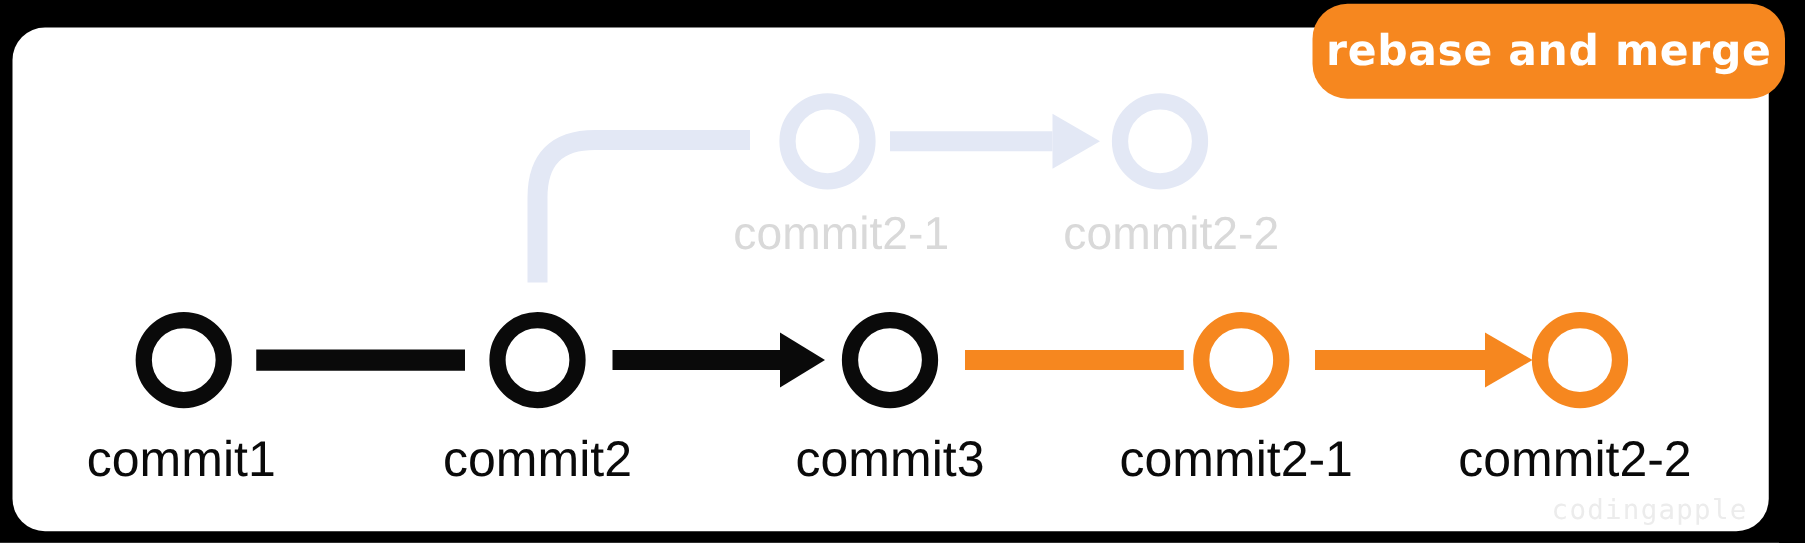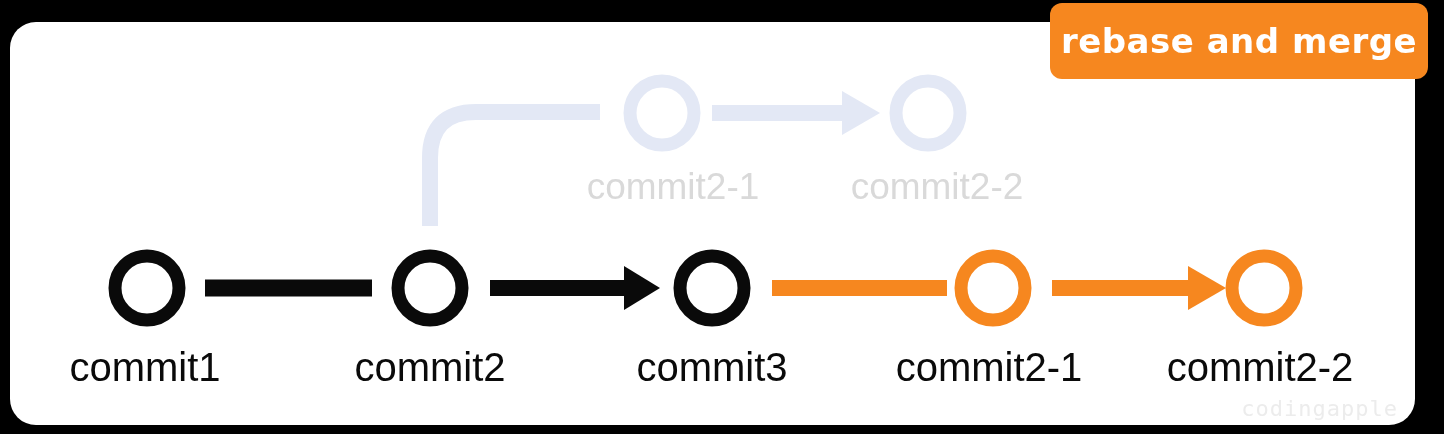--- a/index.html
+++ b/index.html
@@ -24,21 +24,21 @@
     background: #ffffff;
     border-radius: 26px;
   }
   .badge {
     position: absolute;
     left: 1050px;
     top: 3px;
     width: 378px;
     height: 76px;
     background: #f6871f;
-    border-radius: 12px;
+    border-radius: 28px;
     display: flex;
     align-items: center;
     justify-content: center;
   }
   .badge-label {
     color: #ffffff;
     font-family: "DejaVu Sans", sans-serif;
     font-weight: bold;
     font-size: 34px;
     letter-spacing: 0.5px;

